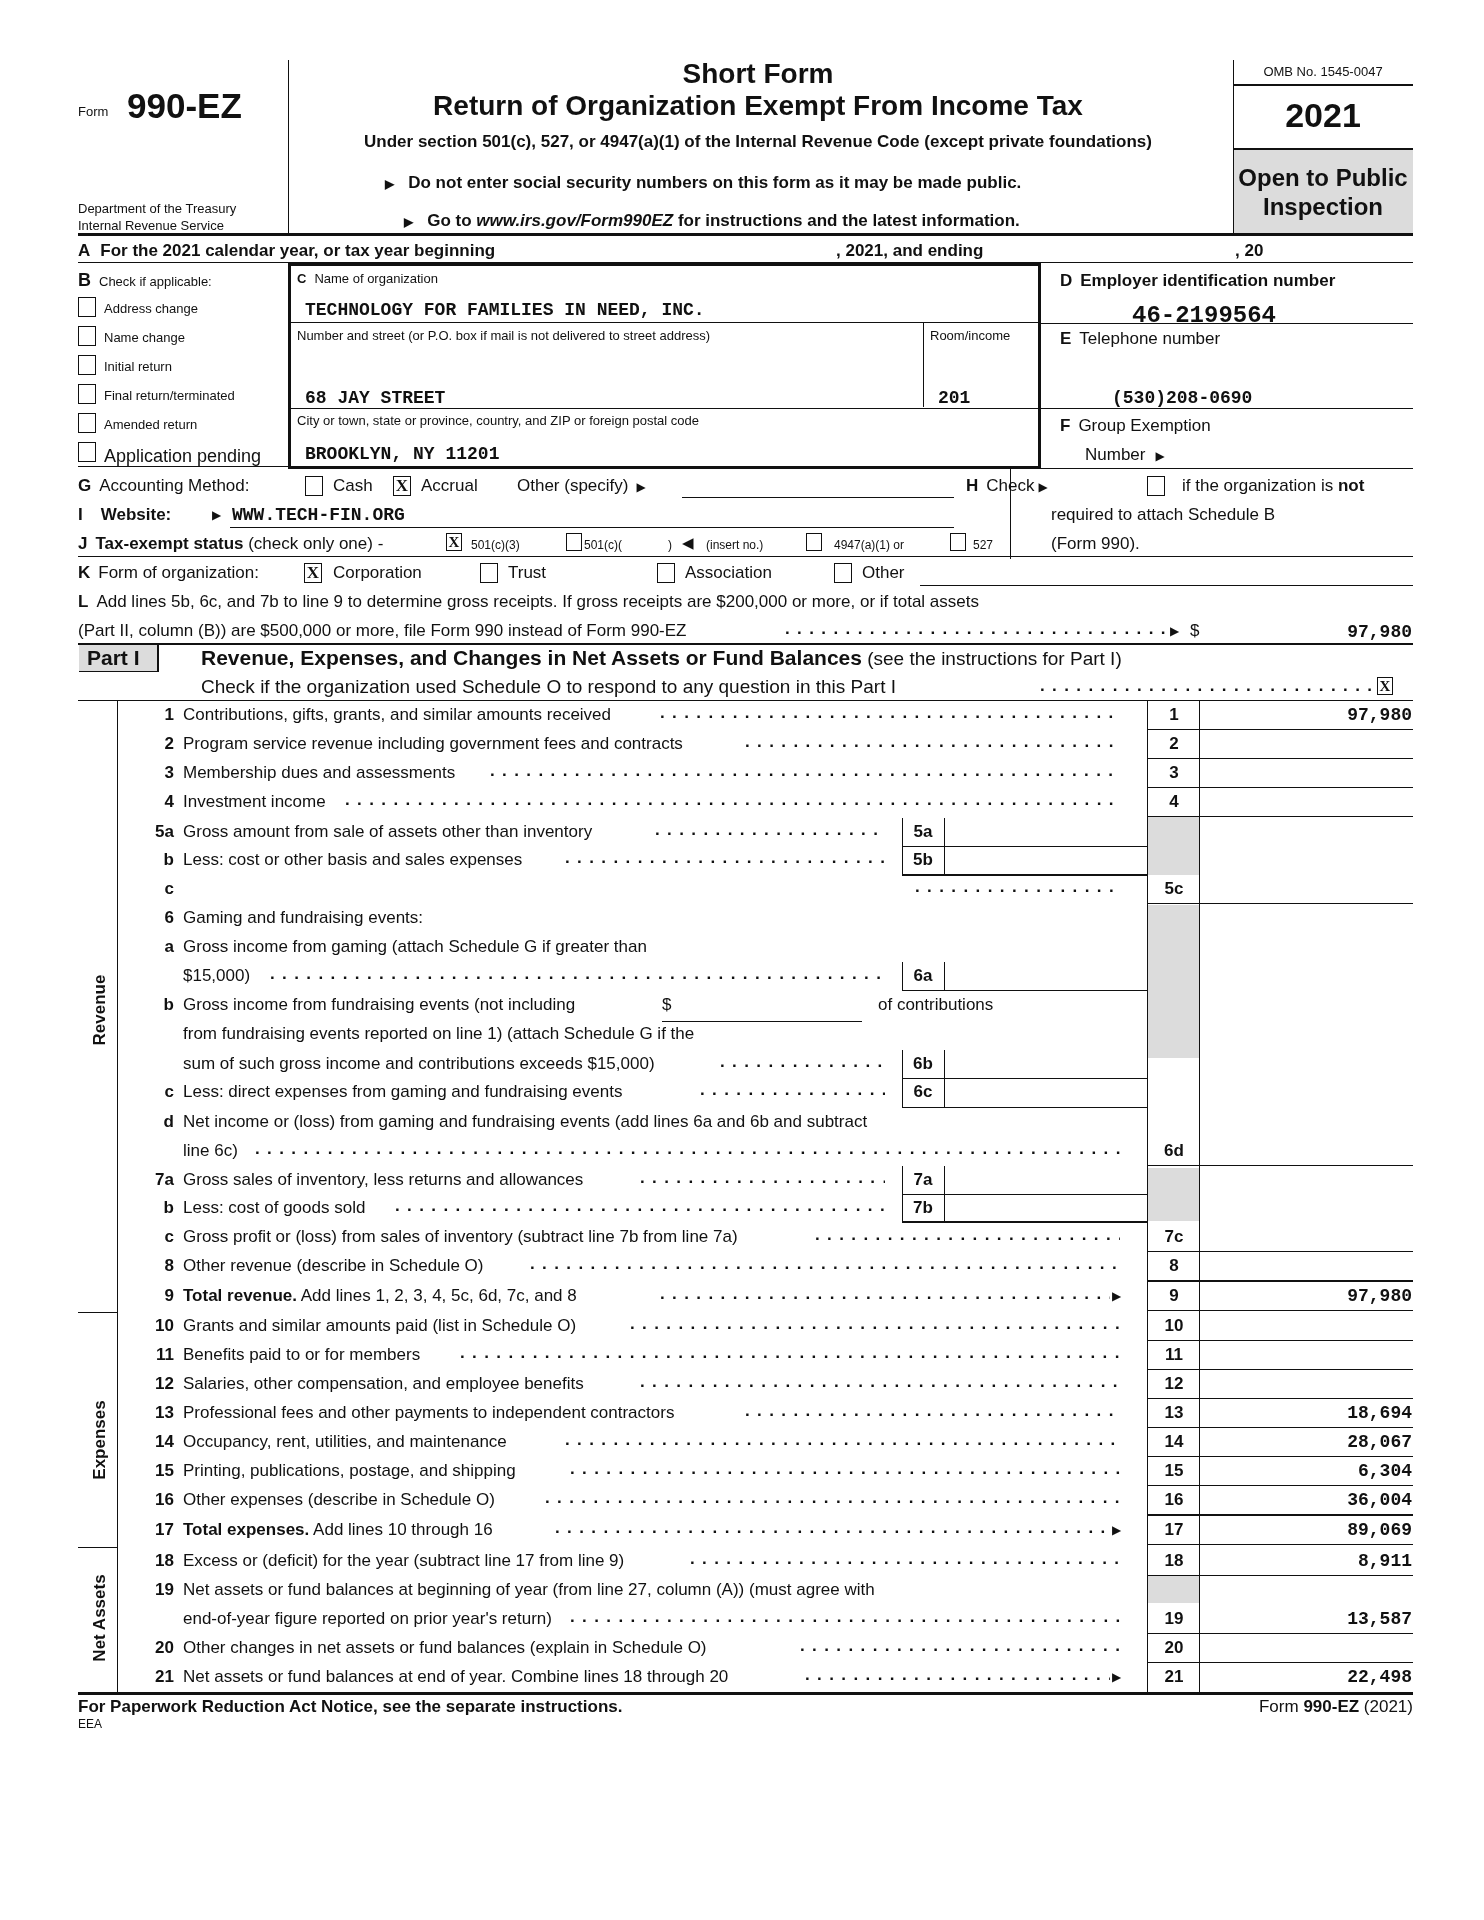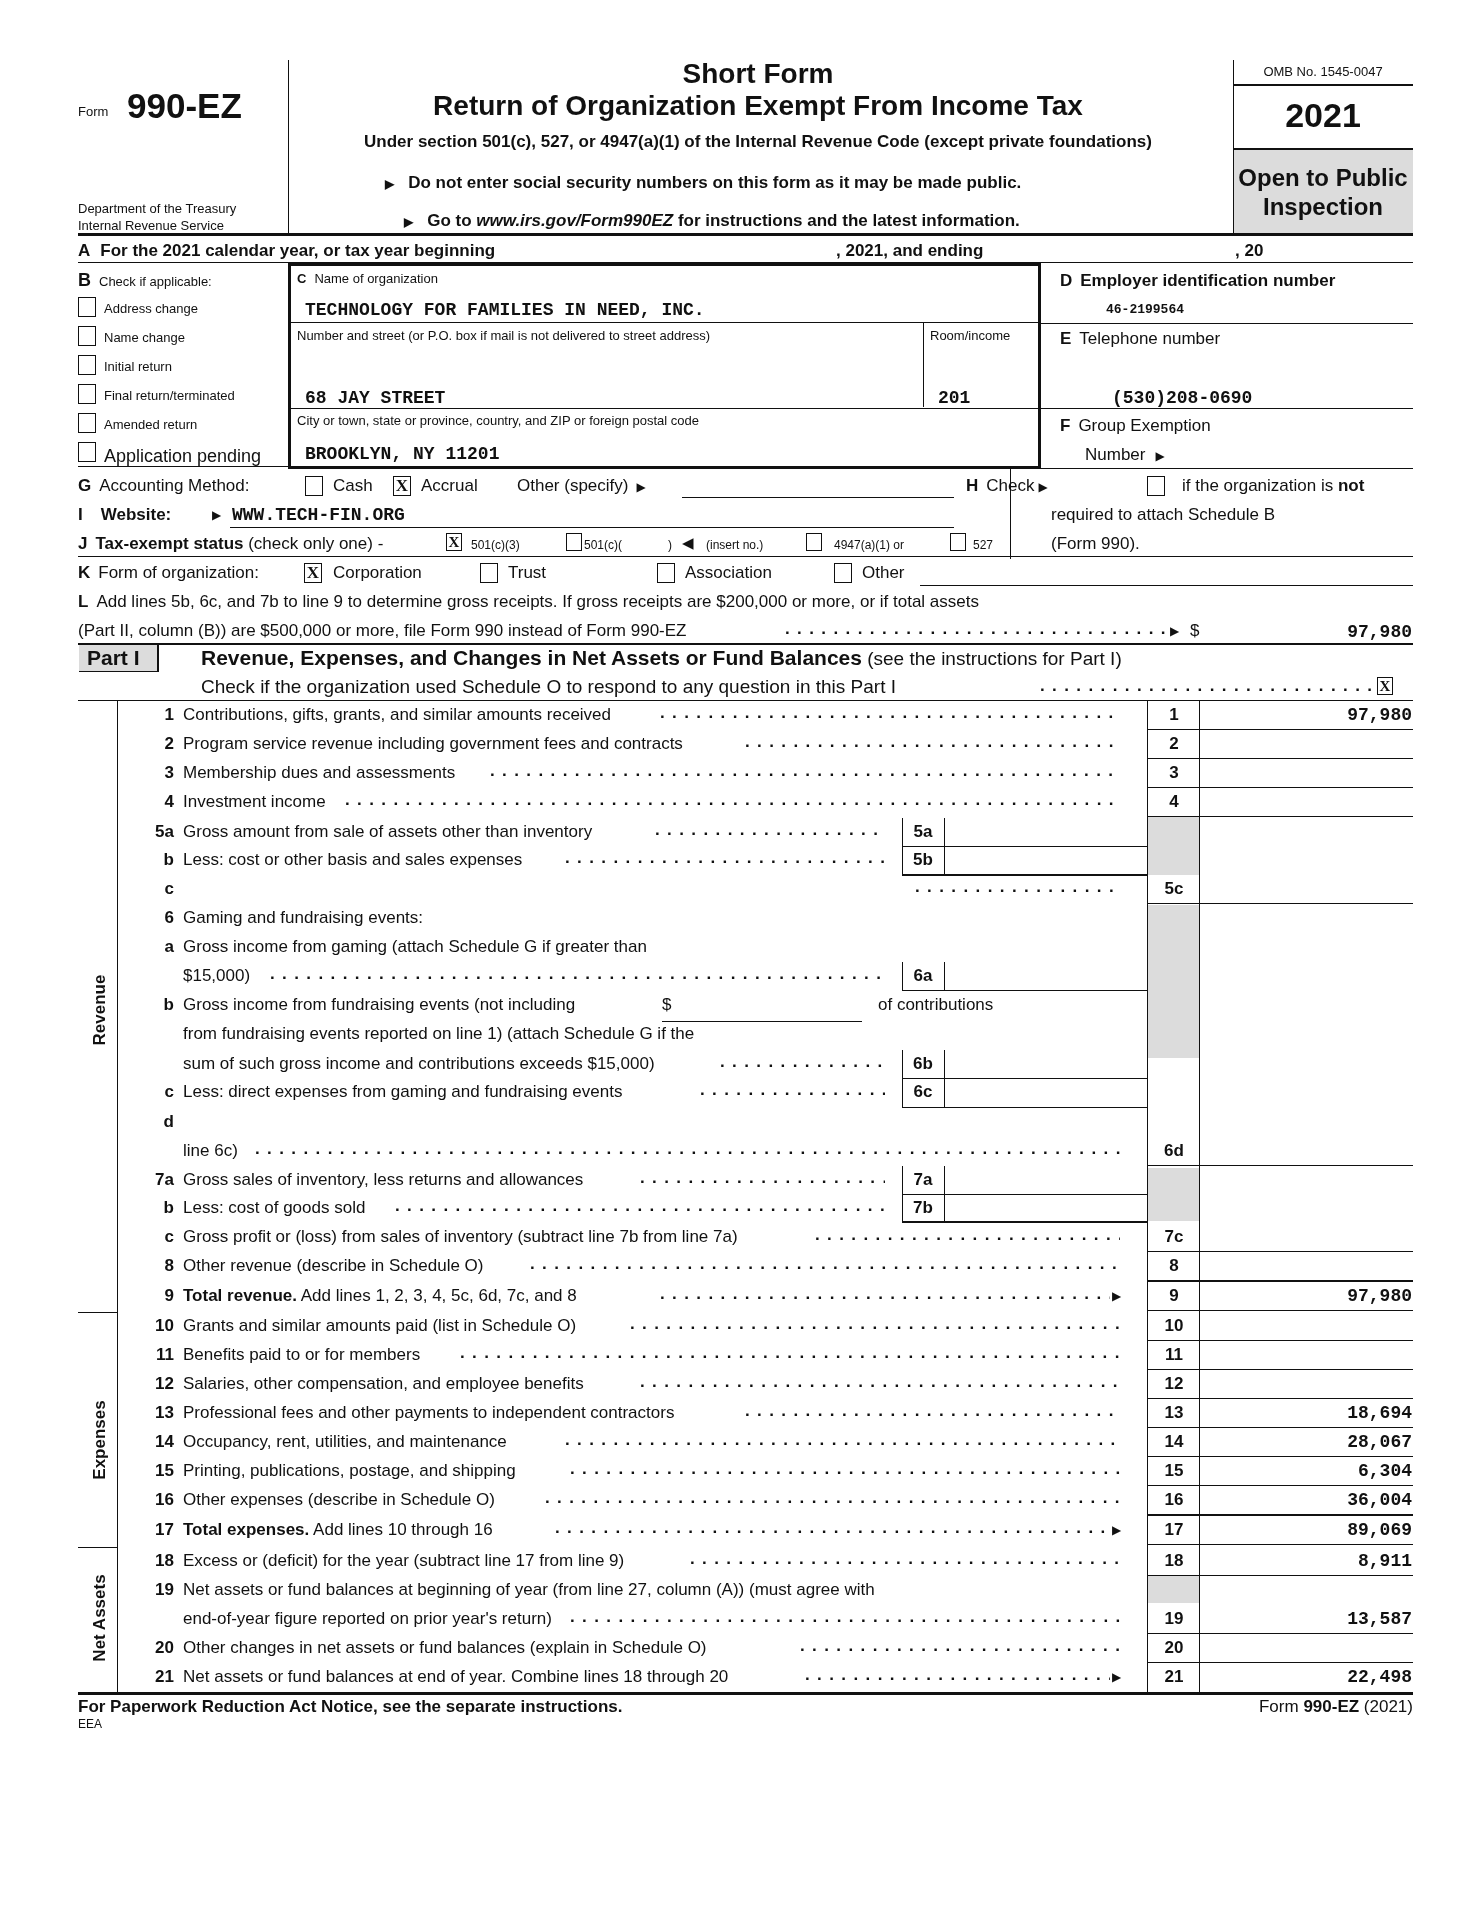--- a/index.html
+++ b/index.html
@@ -94,21 +94,21 @@
 <div class="txt" style="left:930px;top:328px;font-size:13px;">Room/income</div>
 <div class="txt mono" style="left:305px;top:388px;font-size:18px;">68 JAY STREET</div>
 <div class="txt mono" style="left:938px;top:388px;font-size:18px;">201</div>
 <div class="hline" style="left:290px;width:750px;top:408px;"></div>
 <div class="txt" style="left:297px;top:413px;font-size:13px;">City or town, state or province, country, and ZIP or foreign postal code</div>
 <div class="txt mono" style="left:305px;top:444px;font-size:18px;">BROOKLYN, NY 11201</div>
 
 <div class="txt lbl-lg" style="left:1060px;top:271px;">
   <span class="b" style="margin-right:8px;">D</span><span class="b">Employer identification number</span>
 </div>
-<div class="txt mono" style="left:1106px;top:302px;font-size:13px;">46-2199564</div>
+<div class="txt mono" style="left:1132px;top:302px;font-size:24px;">46-2199564</div>
 <div class="hline" style="left:1041px;width:372px;top:323px;"></div>
 <div class="txt lbl-lg" style="left:1060px;top:329px;">
   <span class="b" style="margin-right:8px;">E</span><span>Telephone number</span>
 </div>
 <div class="txt mono" style="left:1112px;top:388px;font-size:18px;">(530)208-0690</div>
 <div class="hline" style="left:1041px;width:372px;top:408px;"></div>
 <div class="txt lbl-lg" style="left:1060px;top:416px;">
   <span class="b" style="margin-right:8px;">F</span><span>Group Exemption</span>
 </div>
 <div class="txt lbl-lg" style="left:1085px;top:445px;">
@@ -295,20 +295,21 @@
     </div>
     <div class="linerow" style="top: 1078px;">
       <span class="num">c</span>
       <span class="desc">Less: direct expenses from gaming and fundraising events</span>
       <span class="dots" style="left: 700px; width: 185px; top: 2px;">......................................................................................................</span>
       <span class="inner-box-lbl" style="left: 898px; top: 4px;">6c</span>
       <span class="txt mono" style="right: 342px; top: 4px; font-size: 18px;"></span>
     </div>
     <div class="linerow" style="top: 1108px;">
       <span class="num">d</span>
+      <span class="desc">Net income or (loss) from gaming and fundraising events (add lines 6a and 6b and subtract</span>
     </div>
     <div class="linerow" style="top: 1137px;">
       <span class="desc">line 6c)</span>
       <span class="dots" style="left: 255px; width: 865px; top: 2px;">......................................................................................................</span>
       <span class="boxnum">6d</span>
       <span class="amount"></span>
       <div class="hline" style="left: 1148px; width: 265px; top: 28px;"></div>
     </div>
     <div class="linerow" style="top: 1166px;">
       <span class="num">7a</span>

